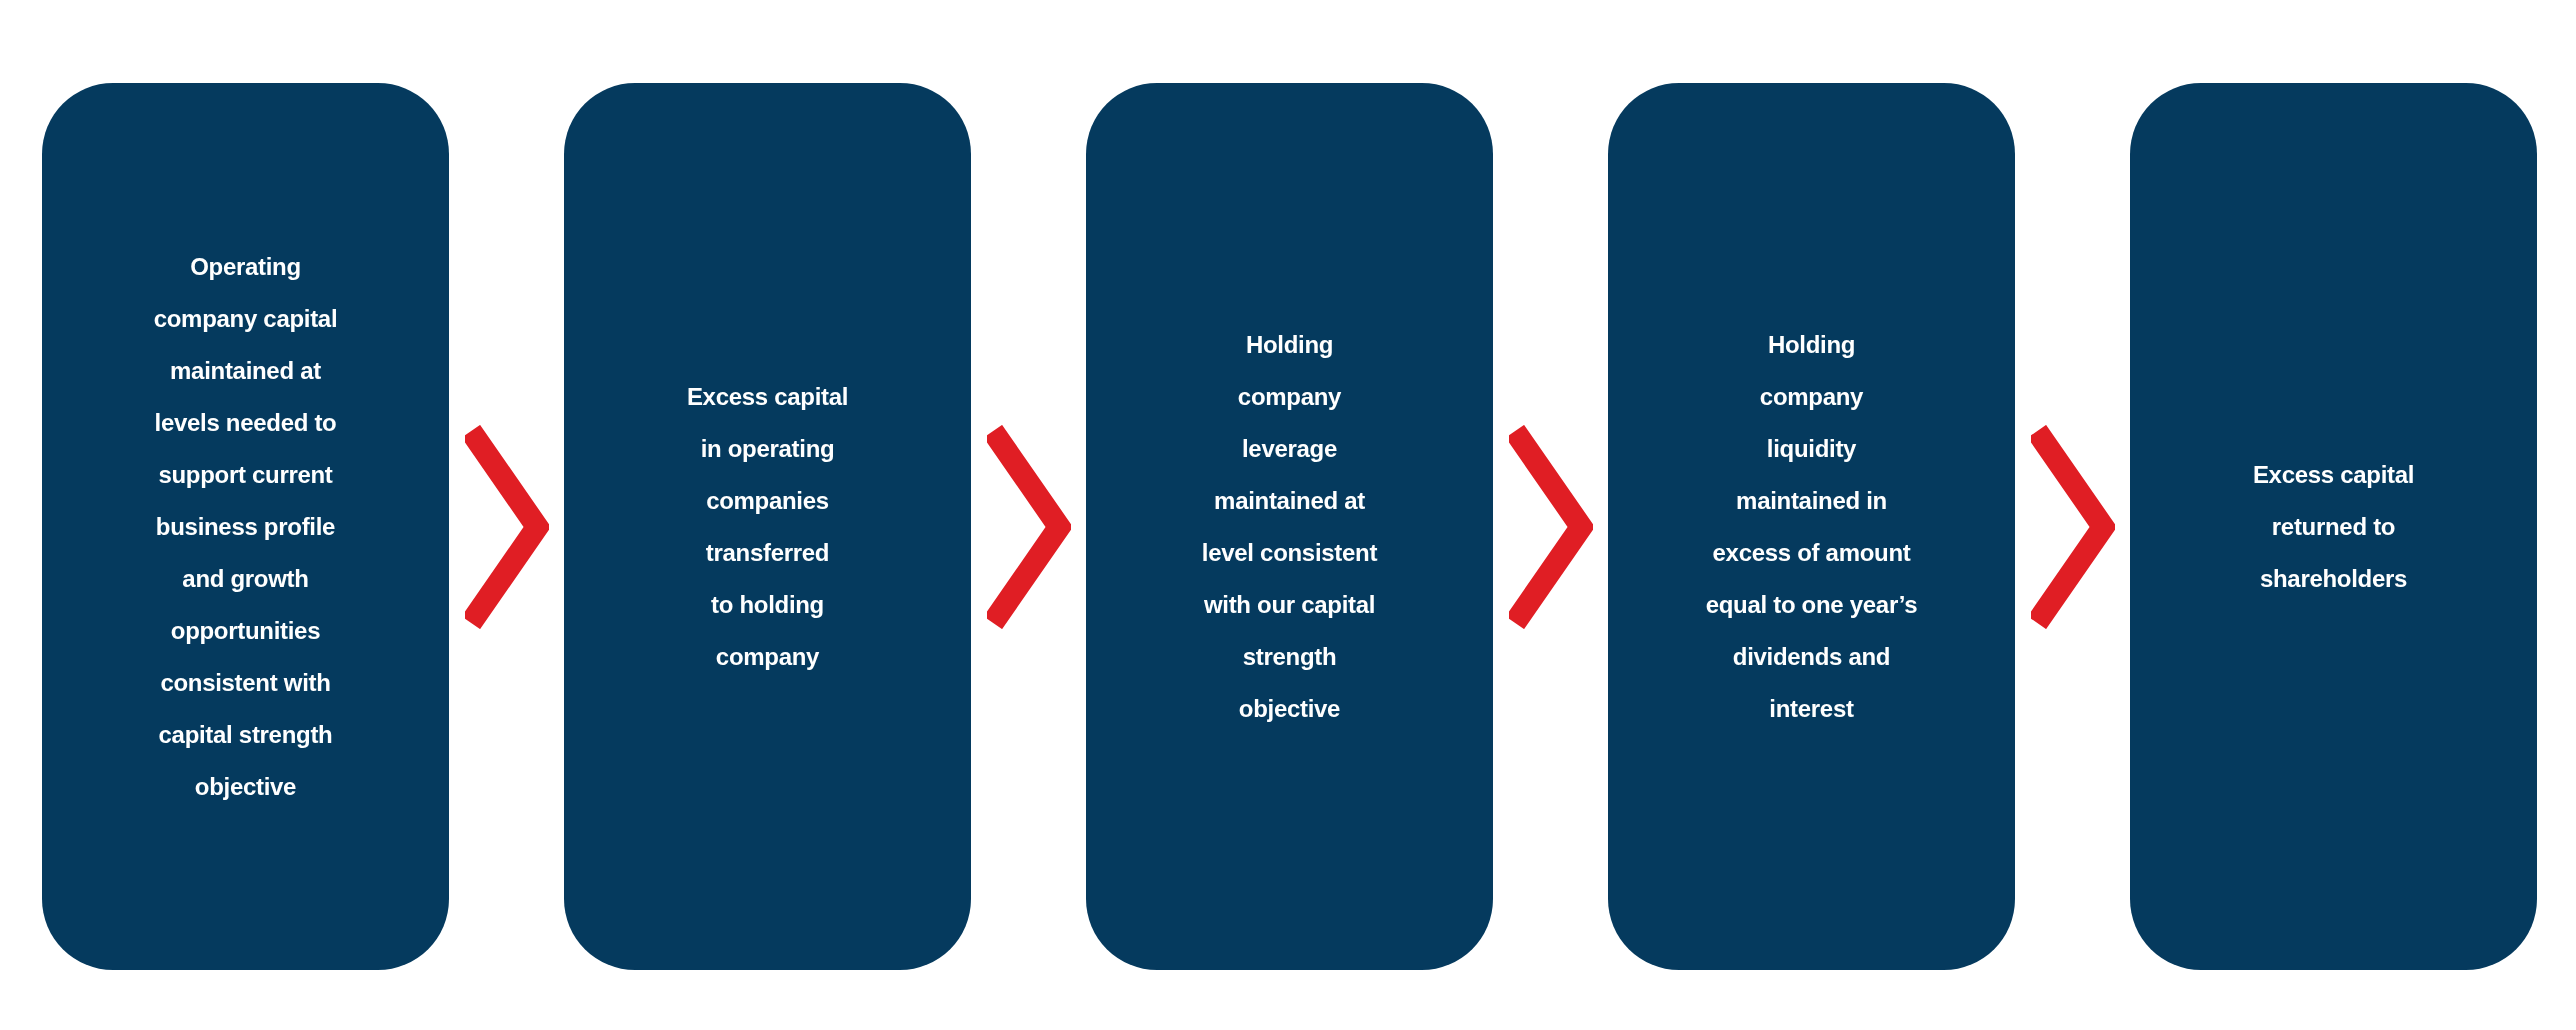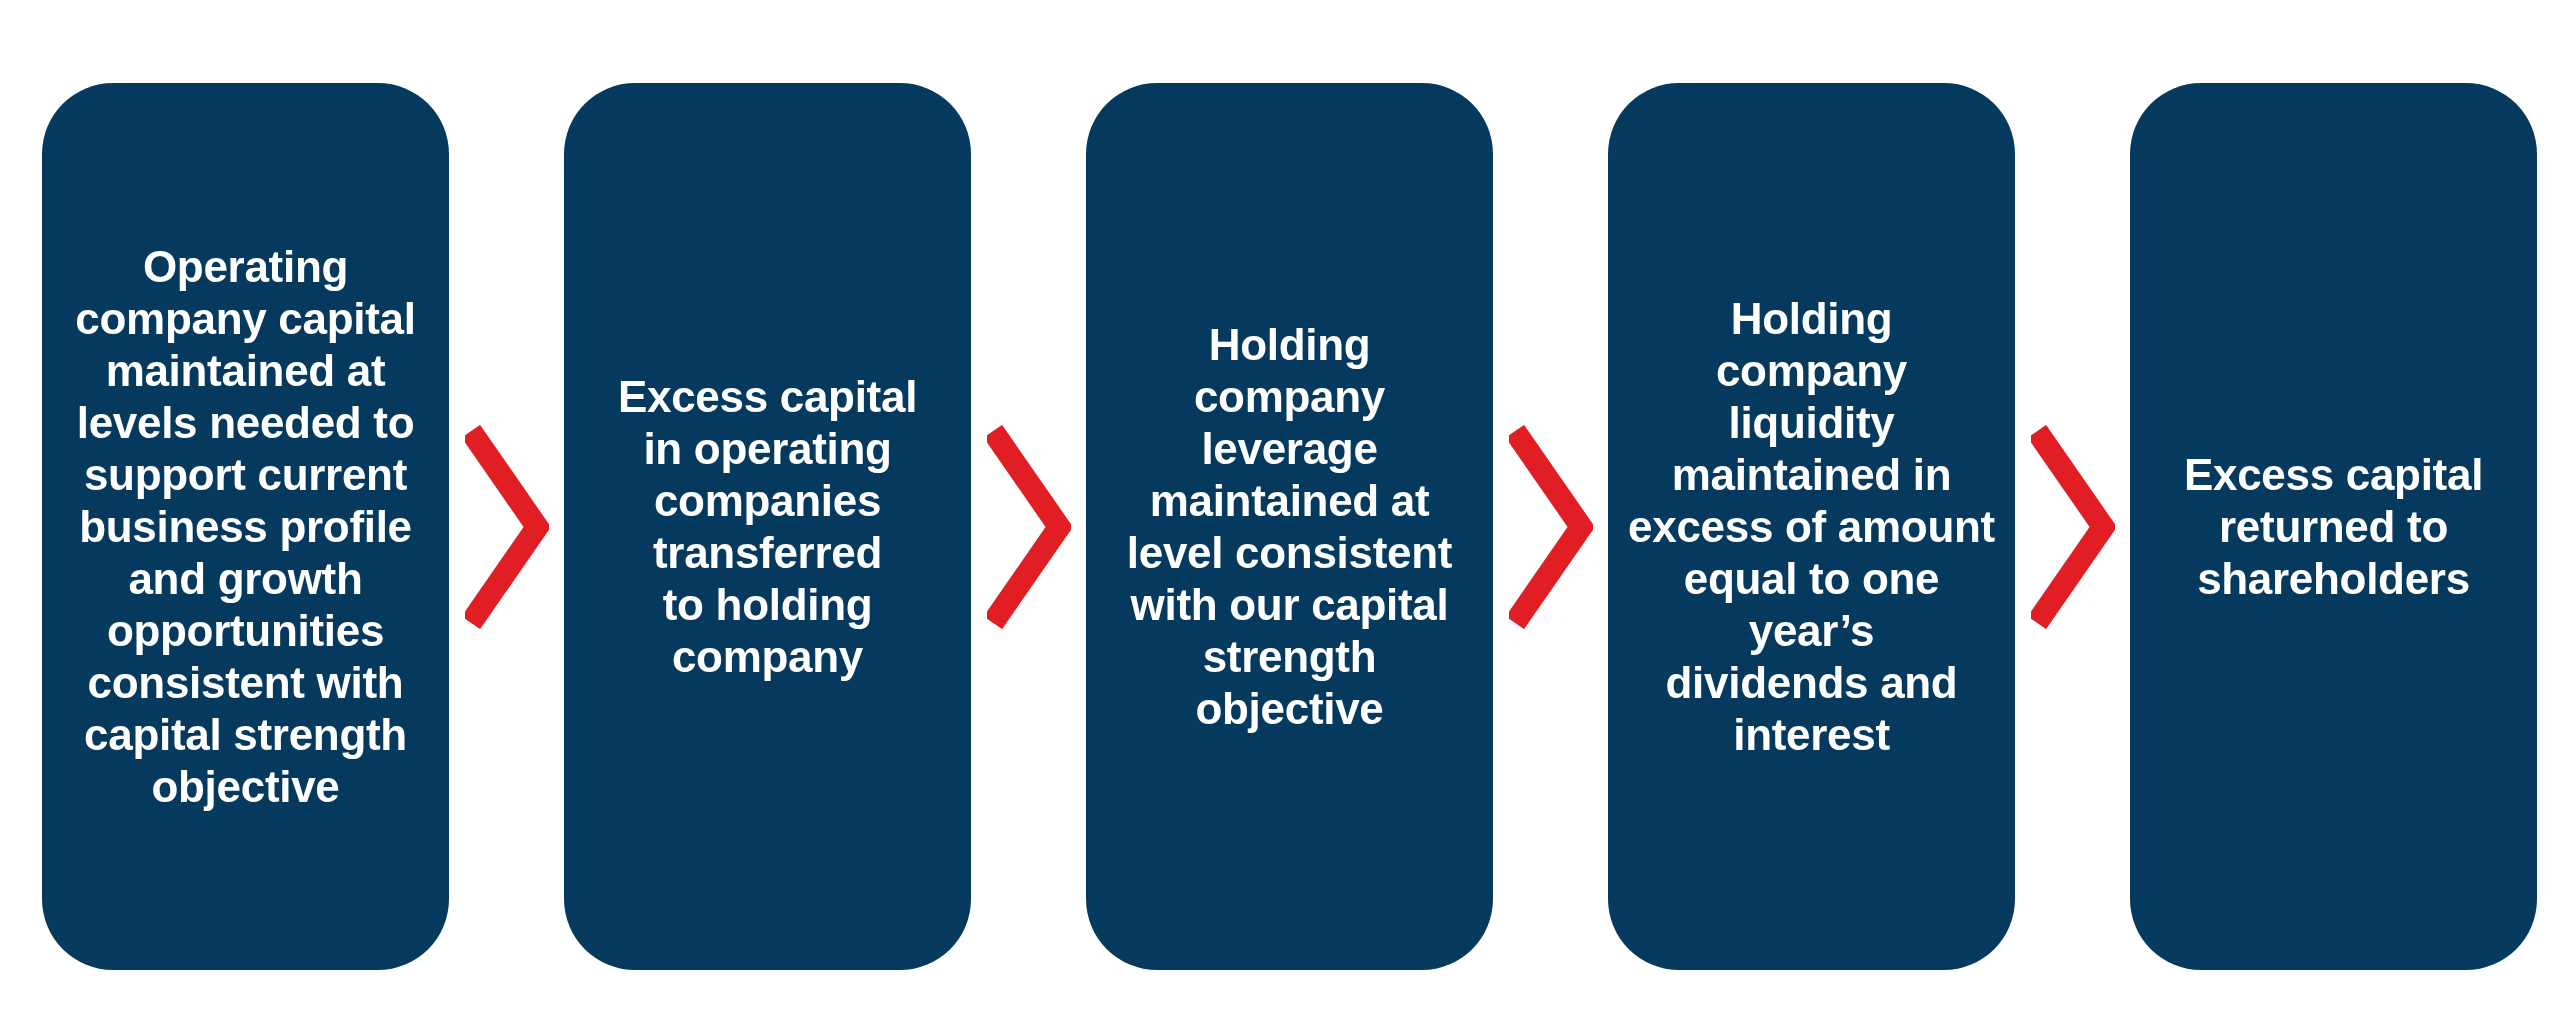--- a/index.html
+++ b/index.html
@@ -37,21 +37,21 @@
     background: var(--box-bg);
     border-radius: 71px;
     display: flex;
     align-items: center;
     justify-content: center;
     padding: 0 13.7px;
   }
   .step-text {
     margin: 0;
     color: var(--box-text);
-    font-size: 44px;
+    font-size: 24px;
     line-height: 52px;
     font-weight: 700;
     letter-spacing: -0.3px;
     text-align: center;
     white-space: pre-line;
   }
   .connector {
     width: 115px;
     flex: 0 0 115px;
     display: flex;

